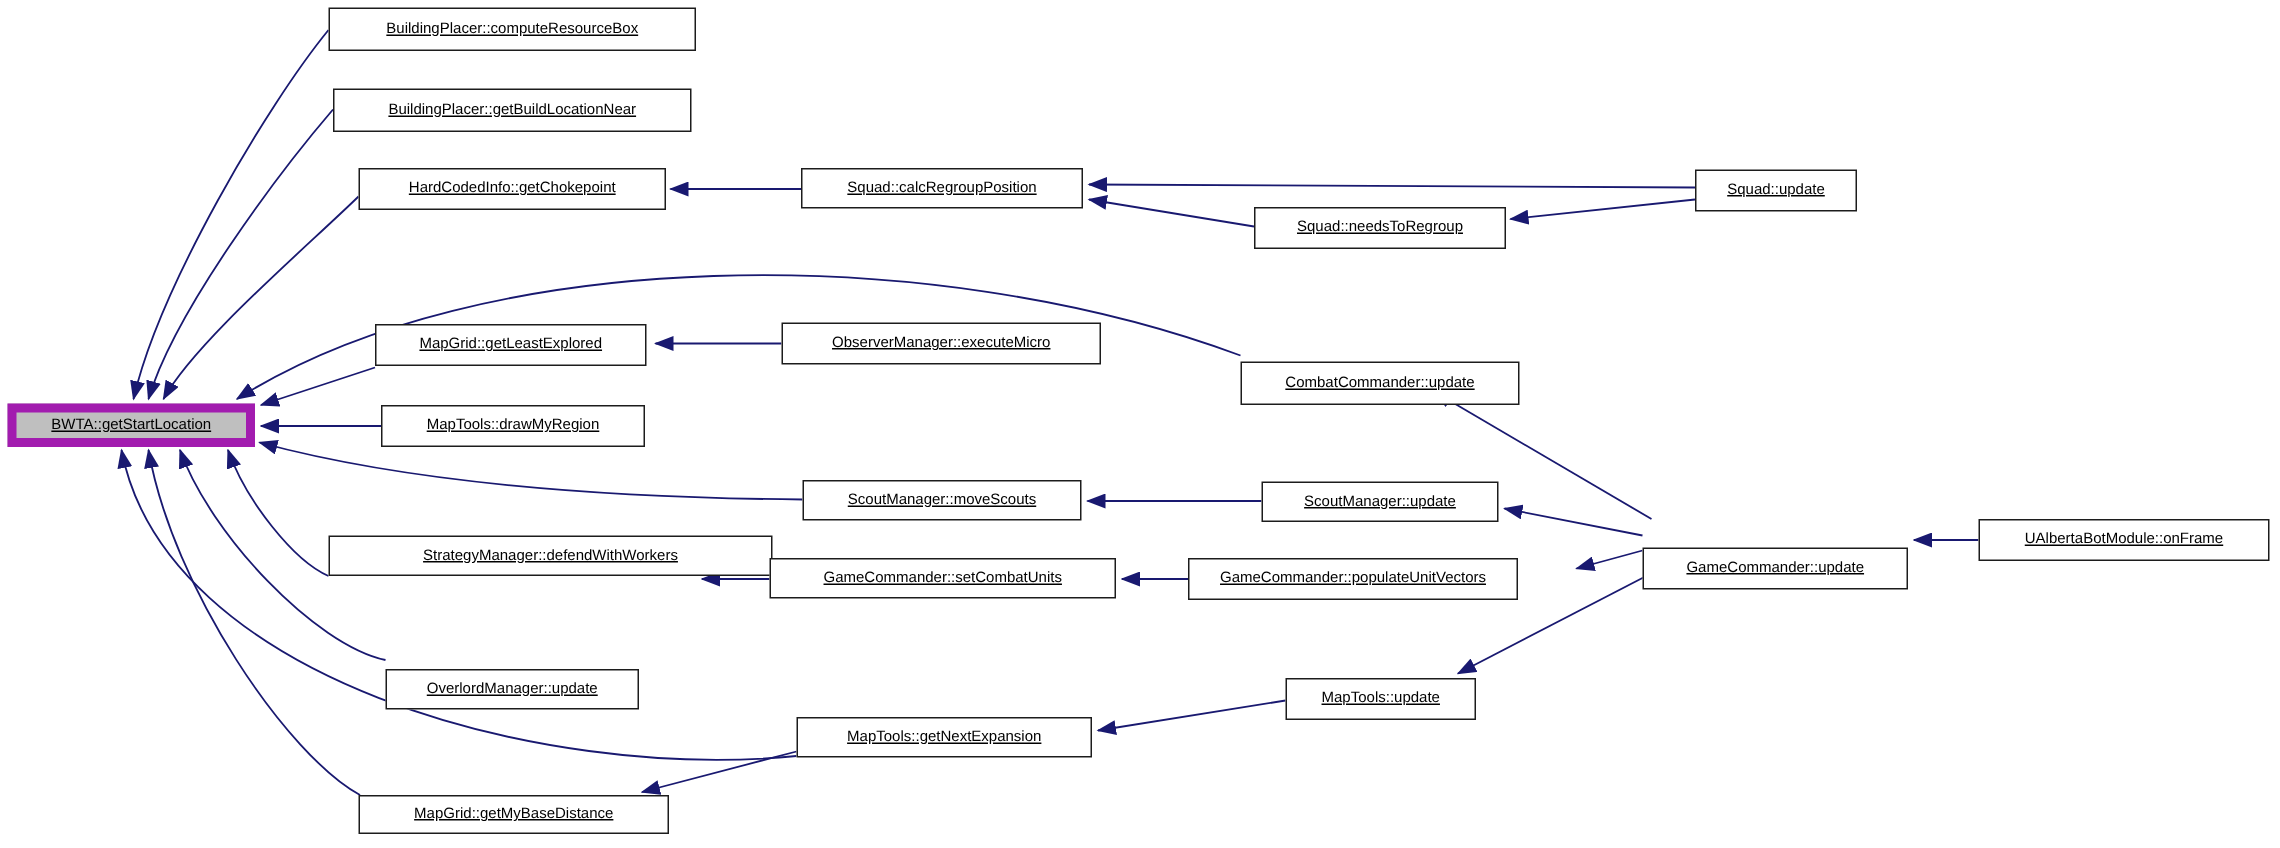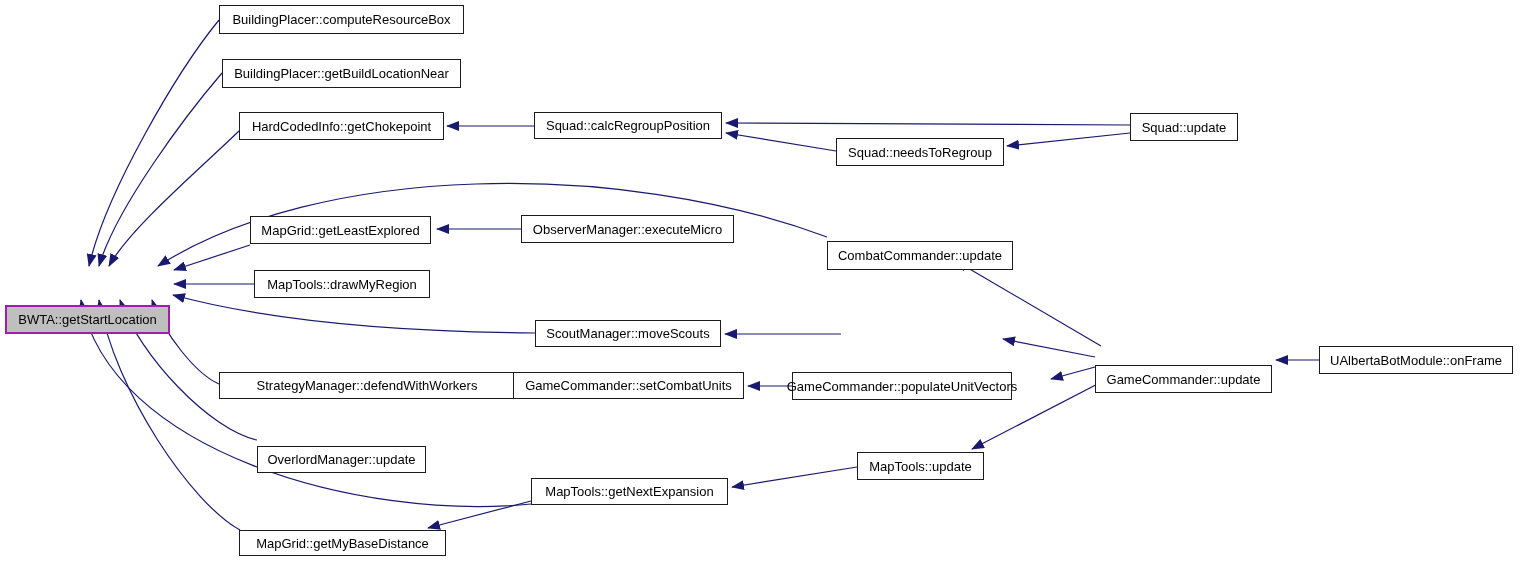--- a/index.html
+++ b/index.html
@@ -20,33 +20,33 @@
     left: 0;
     top: 0;
     z-index: 1;
   }
   .node {
     position: absolute;
     box-sizing: border-box;
     border: 1px solid #1c1c1c;
     background: #ffffff;
     color: #000000;
-    font-size: 13px;
+    font-size: 10px;
     line-height: 1;
     display: flex;
     align-items: center;
     justify-content: center;
     white-space: nowrap;
     z-index: 2;
     cursor: pointer;
+    text-decoration: underline;
   }
   .node.highlight {
     background: #bfbfbf;
-    border: 2px solid #a21caf;
-    margin-top: 36px;
+    border: 6px solid #a21caf;
   }
 </style>
 </head>
 <body>
 
 <div id="graph">
 
   <svg id="edges" width="1520" height="565" viewBox="0 0 1520 565">
     <defs>
       <marker id="arrow" markerUnits="userSpaceOnUse" markerWidth="13" markerHeight="10" viewBox="0 0 13 10" refX="12" refY="5" orient="auto">
@@ -88,21 +88,22 @@
   <div class="node" style="left:239px; top:112px; width:205px; height:28px">HardCodedInfo::getChokepoint</div>
   <div class="node" style="left:836px; top:138px; width:168px; height:28px">Squad::needsToRegroup</div>
   <div class="node" style="left:534px; top:112px; width:188px; height:27px">Squad::calcRegroupPosition</div>
   <div class="node" style="left:1130px;top:113px; width:108px; height:28px">Squad::update</div>
   <div class="node" style="left:250px; top:216px; width:181px; height:28px">MapGrid::getLeastExplored</div>
   <div class="node" style="left:521px; top:215px; width:213px; height:28px">ObserverManager::executeMicro</div>
   <div class="node" style="left:827px; top:241px; width:186px; height:29px">CombatCommander::update</div>
   <div class="node highlight" style="left:5px; top:269px; width:165px; height:29px">BWTA::getStartLocation</div>
   <div class="node" style="left:254px; top:270px; width:176px; height:28px">MapTools::drawMyRegion</div>
   <div class="node" style="left:535px; top:320px; width:186px; height:27px">ScoutManager::moveScouts</div>
-  <div class="node" style="left:219px; top:372px; width:296px; height:27px">StrategyManager::defendWithWorkers</div>
+  <div class="node" style="left:841px; top:321px; width:158px; height:27px">ScoutManager::update</div>
+  <div class="node" style="left:219px; top:357px; width:296px; height:27px">StrategyManager::defendWithWorkers</div>
   <div class="node" style="left:513px; top:372px; width:231px; height:27px">GameCommander::setCombatUnits</div>
   <div class="node" style="left:792px; top:372px; width:220px; height:28px">GameCommander::populateUnitVectors</div>
   <div class="node" style="left:1095px;top:365px; width:177px; height:28px">GameCommander::update</div>
   <div class="node" style="left:1319px;top:346px; width:194px; height:28px">UAlbertaBotModule::onFrame</div>
   <div class="node" style="left:257px; top:446px; width:169px; height:27px">OverlordManager::update</div>
   <div class="node" style="left:857px; top:452px; width:127px; height:28px">MapTools::update</div>
   <div class="node" style="left:531px; top:478px; width:197px; height:27px">MapTools::getNextExpansion</div>
   <div class="node" style="left:239px; top:530px; width:207px; height:26px">MapGrid::getMyBaseDistance</div>
 
 </div>

